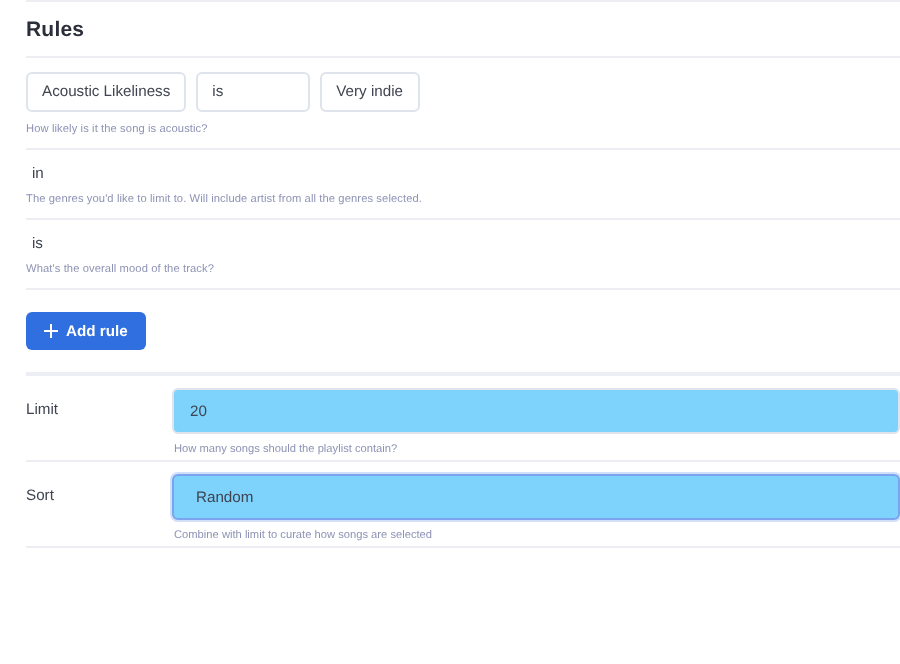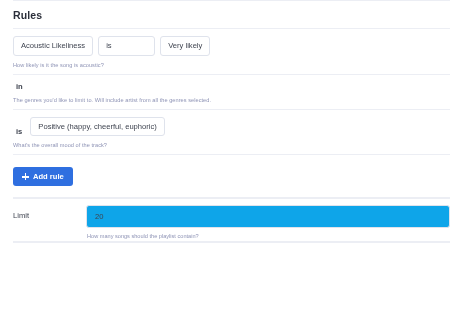--- a/index.html
+++ b/index.html
@@ -61,21 +61,20 @@
     white-space: nowrap;
   }
   .field-box.select-blank {
     min-width: 57px;
   }
   .operator-plain {
     font-size: 7.6px;
     color: #3f4450;
     padding: 0 3px;
     white-space: nowrap;
-    font-weight: bold;
   }
   .helper {
     font-size: 5.6px;
     color: #8e93b5;
     margin-top: 6px;
     letter-spacing: 0.05px;
   }
 
   
   .addrule-wrap {
@@ -129,21 +128,21 @@
   }
   .ls-fieldcol {
     flex: 1 1 auto;
     min-width: 0;
   }
   .text-input {
     display: block;
     width: 100%;
     border: 1px solid #dfe3ec;
     border-radius: 3px;
-    background: #0ea5e9;
+    background: #7dd3fc;
     font-family: "Liberation Sans", sans-serif;
     font-size: 7.6px;
     color: #3f4450;
     padding: 6px 8px;
     line-height: 1;
     outline: none;
   }
   .text-input.focused {
     border: 1px solid #7ba3ee;
     box-shadow: 0 0 0 1px rgba(123,163,238,0.35);
@@ -170,40 +169,39 @@
 
   <div>
     <div class="section-title">Rules</div>
 
     <div class="divider"></div>
 
     <div class="rule-row">
       <div class="rule-controls">
         <div class="field-box">Acoustic Likeliness</div>
         <div class="field-box select-blank">is</div>
-        <div class="field-box">Very likely</div>
+        <div class="field-box">Very indie</div>
       </div>
       <div class="helper">How likely is it the song is acoustic?</div>
     </div>
 
     <div class="divider"></div>
 
     <div class="rule-row">
       <div class="rule-controls">
         <div class="operator-plain">in</div>
       </div>
       <div class="helper">The genres you'd like to limit to. Will include artist from all the genres selected.</div>
     </div>
 
     <div class="divider"></div>
 
     <div class="rule-row">
       <div class="rule-controls">
         <div class="operator-plain">is</div>
-        <div class="field-box">Positive (happy, cheerful, euphoric)</div>
       </div>
       <div class="helper">What's the overall mood of the track?</div>
     </div>
 
     <div class="divider"></div>
 
     <div class="addrule-wrap">
       <button class="btn-primary">
         <span class="plus-icon"></span>
         <span>Add rule</span>
@@ -220,20 +218,27 @@
     <div class="ls-row">
       <div class="ls-label">Limit</div>
       <div class="ls-fieldcol">
         <input class="text-input" type="text" value="20" style="">
         <div class="ls-helper">How many songs should the playlist contain?</div>
       </div>
     </div>
 
     <div class="divider"></div>
 
+    <div class="ls-row">
+      <div class="ls-label">Sort</div>
+      <div class="ls-fieldcol">
+        <input class="text-input focused" type="text" value="Random" style="">
+        <div class="ls-helper">Combine with limit to curate how songs are selected</div>
+      </div>
+    </div>
   </div>
 
   <div class="divider"></div>
 
   <div class="footer">
     
   </div>
 
 </div>
 

